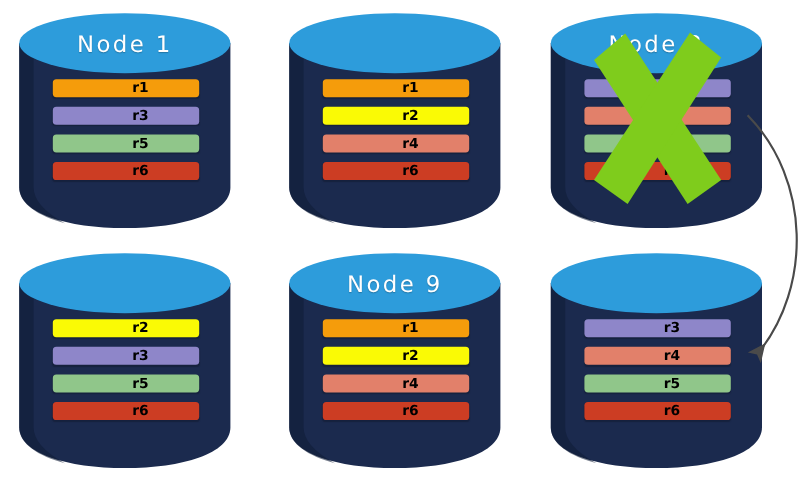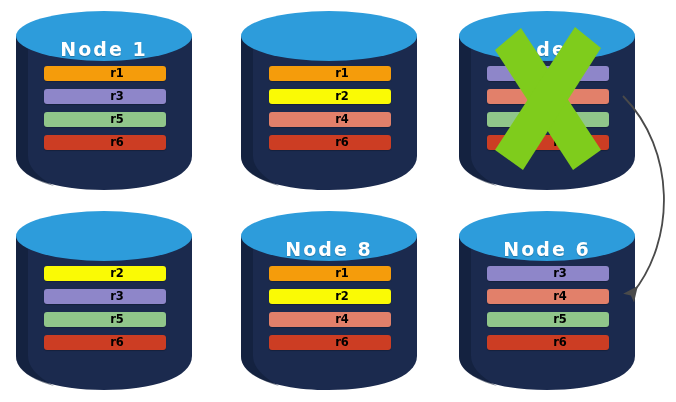--- a/index.html
+++ b/index.html
@@ -29,26 +29,26 @@
     position: absolute;
     left: 0;
     top: 0;
     width: 184px;
     height: 186px;
     overflow: visible;
   }
   .node-title {
     position: absolute;
     left: 0;
-    top: 30px;
+    top: 18px;
     width: 184px;
     text-align: center;
     color: #ffffff;
     font-size: 19px;
-    font-weight: bold;
+    font-weight: normal;
     letter-spacing: 2px;
     font-family: "DejaVu Sans", sans-serif;
     text-shadow: 0 1px 1px rgba(0,0,0,0.25);
     pointer-events: none;
   }
   .rows {
     position: absolute;
     left: 32px;
     top: 58px;
     width: 122px;
@@ -147,35 +147,34 @@
         <div class="row" style="background: rgb(144, 198, 138);">r5</div>
         <div class="row" style="background: rgb(204, 61, 35);">r6</div>
       </div>
     </div>
     <div class="node" style="left: 237px; top: 208px;">
       <svg class="node-svg" viewBox="0 0 184 186">
         <path d="M 4 28 L 4 148 C 4 170, 44 182, 92 182 C 140 182, 180 170, 180 148 L 180 28 Z" fill="#1B2A4E"></path>
         <path d="M 4 28 L 4 148 C 4 162, 20 172, 42 178 C 24 168, 16 158, 16 148 L 16 30 Z" fill="#0F1B35" opacity="0.55"></path>
         <ellipse cx="92" cy="28" rx="88" ry="25" fill="#2D9CDB"></ellipse>
       </svg>
-      <div class="node-title">Node 8</div>
+      <div class="node-title">Node 9</div>
       <div class="rows">
         <div class="row" style="background: rgb(245, 156, 11);">r1</div>
         <div class="row" style="background: rgb(250, 250, 5);">r2</div>
         <div class="row" style="background: rgb(226, 128, 106);">r4</div>
         <div class="row" style="background: rgb(204, 61, 35);">r6</div>
       </div>
     </div>
     <div class="node" style="left: 455px; top: 208px;">
       <svg class="node-svg" viewBox="0 0 184 186">
         <path d="M 4 28 L 4 148 C 4 170, 44 182, 92 182 C 140 182, 180 170, 180 148 L 180 28 Z" fill="#1B2A4E"></path>
         <path d="M 4 28 L 4 148 C 4 162, 20 172, 42 178 C 24 168, 16 158, 16 148 L 16 30 Z" fill="#0F1B35" opacity="0.55"></path>
         <ellipse cx="92" cy="28" rx="88" ry="25" fill="#2D9CDB"></ellipse>
       </svg>
-      <div class="node-title">Node 6</div>
       <div class="rows">
         <div class="row" style="background: rgb(142, 134, 201);">r3</div>
         <div class="row" style="background: rgb(226, 128, 106);">r4</div>
         <div class="row" style="background: rgb(144, 198, 138);">r5</div>
         <div class="row" style="background: rgb(204, 61, 35);">r6</div>
       </div>
     </div>
     <svg id="arrow-layer" viewBox="0 0 676 402" xmlns="http://www.w3.org/2000/svg">
     <defs>
       <marker id="arrowhead" markerWidth="9" markerHeight="9" refX="6" refY="4.5" orient="auto" markerUnits="strokeWidth">

